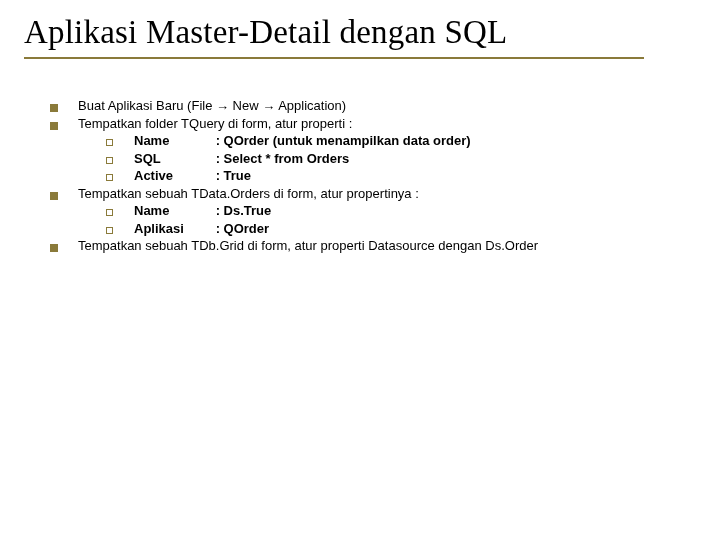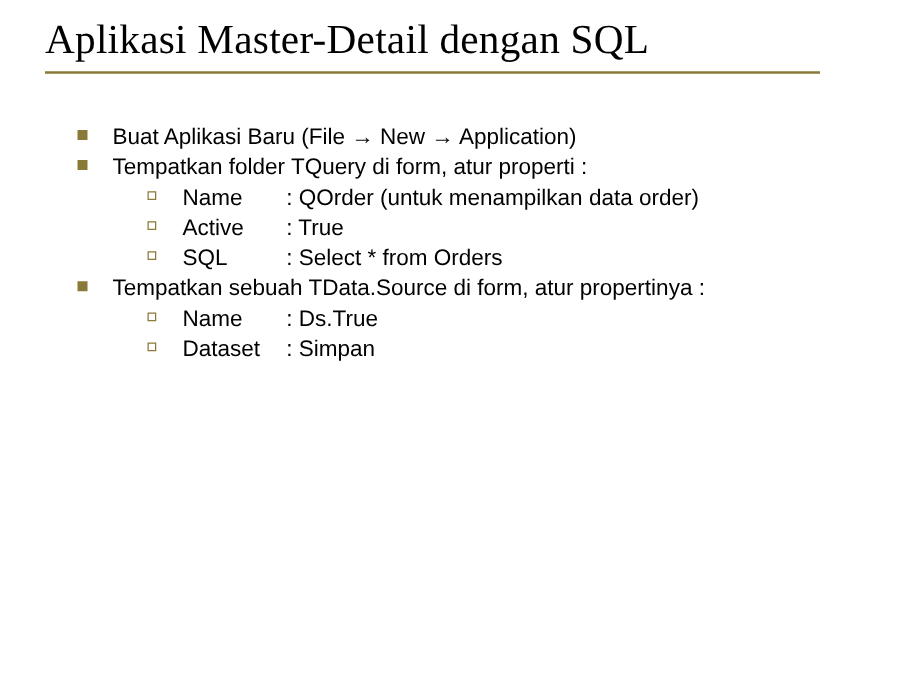--- a/index.html
+++ b/index.html
@@ -10,36 +10,35 @@
     background: #fff;
     font-family: Arial, Helvetica, sans-serif;
     color: #000;
   }
   .slide {
     box-sizing: border-box;
     width: 668px;
     height: 540px;
     padding: 14px 24px 24px 24px;
     position: relative;
-    margin-left: 12px;
   }
   .title {
     font-family: "Times New Roman", Times, serif;
     font-size: 33px;
     font-weight: 400;
     margin: 0 0 6px 0;
     letter-spacing: 0.2px;
   }
   .rule {
     border: none;
     border-top: 2px solid #8a7a3a;
     margin: 0 0 38px 0;
   }
   .content {
-    font-size: 18px;
+    font-size: 13px;
     line-height: 1.35;
     padding-left: 26px;
   }
   ul {
     list-style: none;
     margin: 0;
     padding: 0;
   }
   li.l1 {
     position: relative;
@@ -51,20 +50,21 @@
     position: absolute;
     left: 0;
     top: 7px;
     width: 8px;
     height: 8px;
     background: #8a7a3a;
   }
   ul.sub {
     margin: 0;
     padding: 0;
+    font-weight: bold;
   }
   li.l2 {
     position: relative;
     padding-left: 56px;
     margin-bottom: 0px;
   }
   li.l2::before {
     content: "";
     position: absolute;
     left: 28px;
@@ -102,47 +102,50 @@
         <span>Tempatkan folder TQuery di form, atur properti :</span>
         <ul class="sub">
           <li class="l2">
             <span class="kv">
               <span class="klabel">Name</span>
               <span>: QOrder (untuk menampilkan data order)</span>
             </span>
           </li>
           <li class="l2">
             <span class="kv">
-              <span class="klabel">Active</span>
-              <span>: True</span>
+              <span class="klabel">SQL</span>
+              <span>: Select * from Orders</span>
             </span>
           </li>
           <li class="l2">
             <span class="kv">
-              <span class="klabel">SQL</span>
-              <span>: Select * from Orders</span>
+              <span class="klabel">Active</span>
+              <span>: True</span>
             </span>
           </li>
         </ul>
       </li>
 
       <li class="l1">
-        <span>Tempatkan sebuah TData.Source di form, atur propertinya :</span>
+        <span>Tempatkan sebuah TData.Orders di form, atur propertinya :</span>
         <ul class="sub">
           <li class="l2">
             <span class="kv">
               <span class="klabel">Name</span>
               <span>: Ds.True</span>
             </span>
           </li>
           <li class="l2">
             <span class="kv">
-              <span class="klabel">Dataset</span>
-              <span>: Simpan</span>
+              <span class="klabel">Aplikasi</span>
+              <span>: QOrder</span>
             </span>
           </li>
         </ul>
       </li>
 
+      <li class="l1">
+        <span>Tempatkan sebuah TDb.Grid di form, atur properti Datasource dengan Ds.Order</span>
+      </li>
 
     </ul>
   </div>
 </div>
 
 </body></html>

